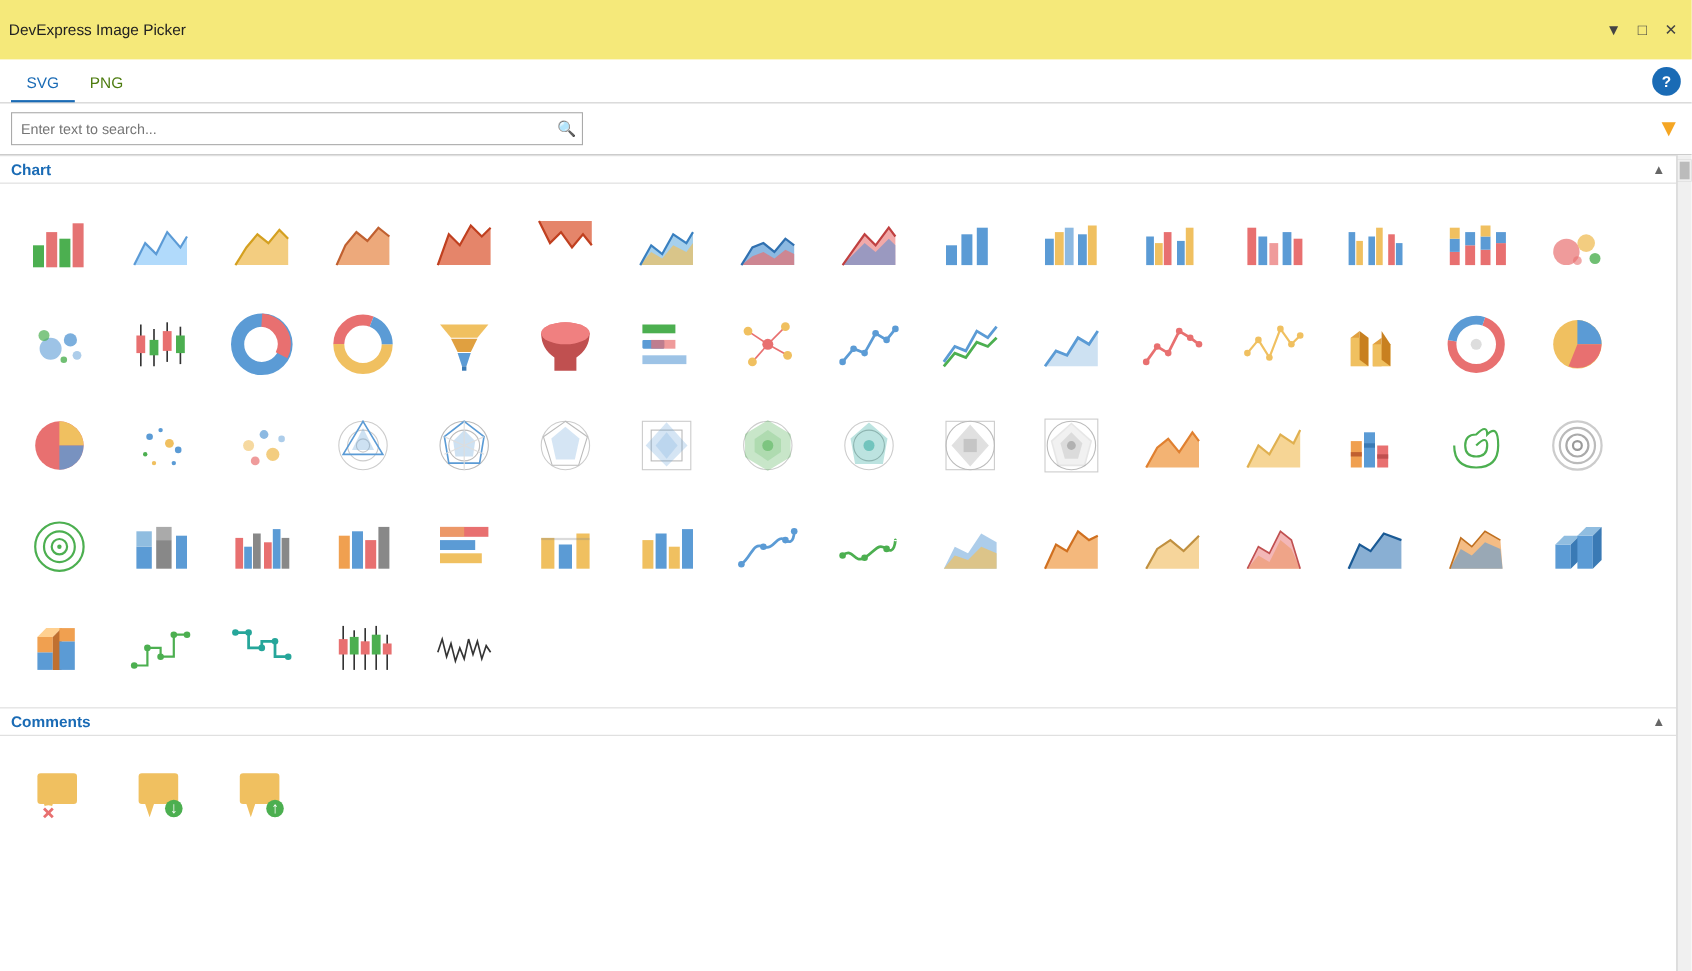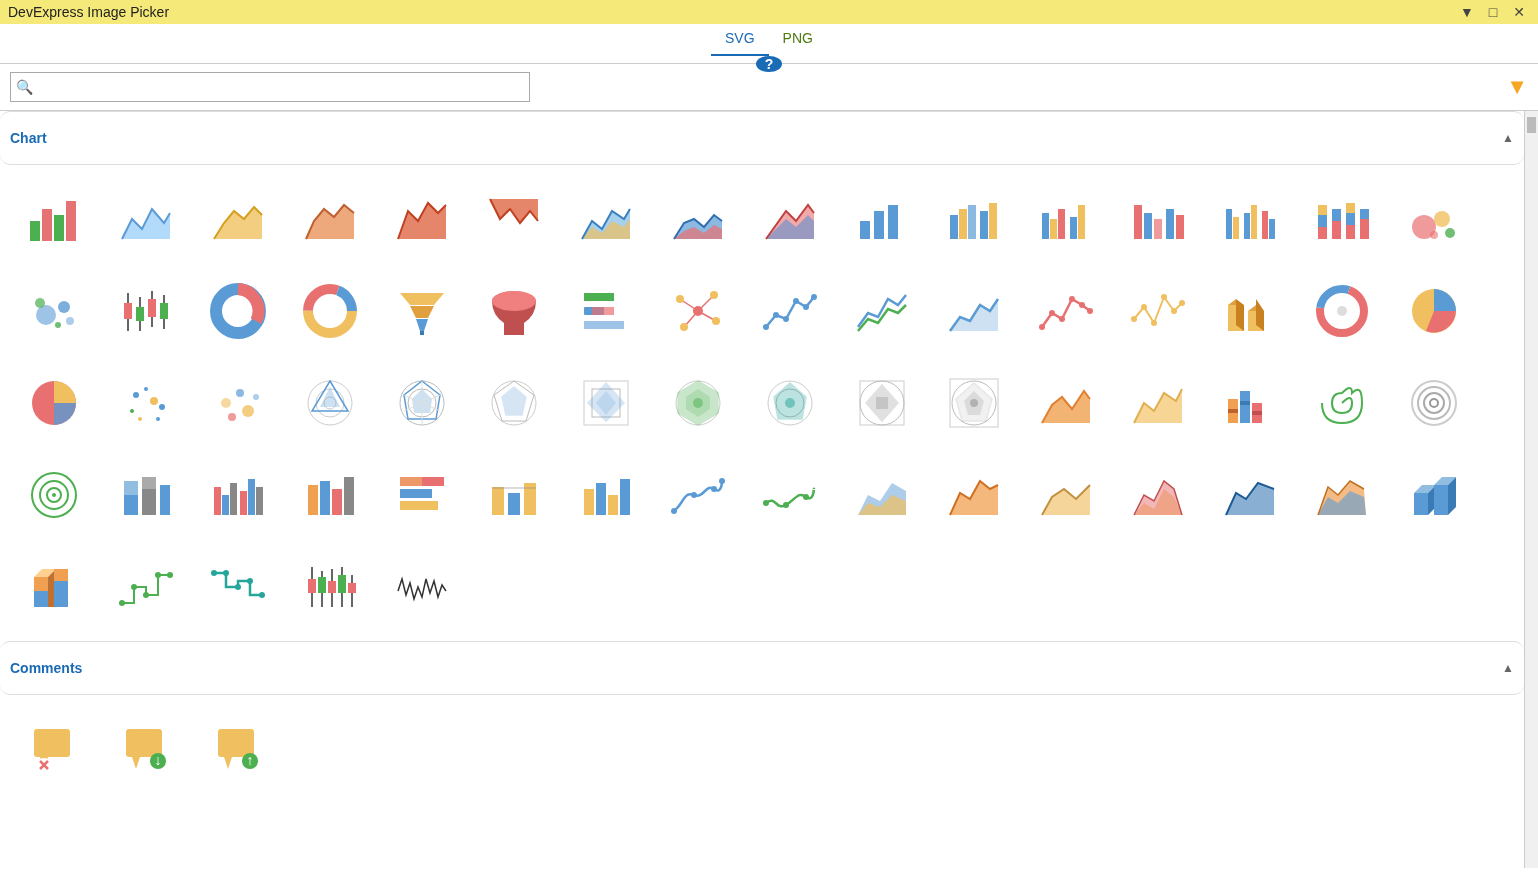--- a/index.html
+++ b/index.html
@@ -4,35 +4,34 @@
   <style>
     * { box-sizing: border-box; margin: 0; padding: 0; }
     body { font-family: 'Segoe UI', Arial, sans-serif; background: #fff; width: 1538px; height: 883px; overflow: hidden; }
 
     .title-bar {
       background: #f5e97a;
       display: flex;
       align-items: center;
       justify-content: space-between;
       padding: 0 8px;
-      height: 24px;
+      height: 54px;
       user-select: none;
     }
     .title-bar-left { font-size: 14px; color: #222; font-weight: 400; }
     .title-bar-right { display: flex; gap: 4px; }
     .title-btn { width: 22px; height: 22px; display: flex; align-items: center; justify-content: center; font-size: 14px; cursor: pointer; color: #444; }
 
     .tabs-bar {
       display: flex;
       align-items: center;
       justify-content: space-between;
       padding: 0 10px;
       height: 40px;
       border-bottom: 1px solid #ccc;
-      flex-direction: column;
     }
     .tabs { display: flex; gap: 0; height: 100%; align-items: flex-end; }
     .tab {
       padding: 6px 14px 8px 14px;
       font-size: 14px;
       cursor: pointer;
       color: #4d7c0f;
       border-bottom: 2px solid transparent;
       height: 100%;
       display: flex; align-items: flex-end;
@@ -88,25 +87,24 @@
     }
 
     .scrollbar-custom::-webkit-scrollbar { width: 14px; }
     .scrollbar-custom::-webkit-scrollbar-track { background: #f0f0f0; }
     .scrollbar-custom::-webkit-scrollbar-thumb { background: #bbb; border: 2px solid #f0f0f0; }
 
     .section-header {
       display: flex;
       align-items: center;
       justify-content: space-between;
-      padding: 18px 10px;
+      padding: 4px 10px;
       border-bottom: 1px solid #ddd;
       border-top: 1px solid #ddd;
       background: #fff;
-      border-radius: 10px;
     }
     .section-title {
       font-size: 14px;
       font-weight: 600;
       color: #1a6bb5;
     }
     .section-collapse {
       font-size: 12px; color: #666; cursor: pointer;
     }
 
@@ -148,20 +146,21 @@
 <div class="tabs-bar">
   <div class="tabs">
     <div class="tab active">SVG</div>
     <div class="tab">PNG</div>
   </div>
   <div class="help-btn">?</div>
 </div>
 
 <div class="search-bar">
   <div class="search-input-wrap">
+    <input class="search-input" type="text" placeholder="Enter text to search..." style="">
     <div class="search-icon-btn">🔍</div>
   </div>
   <div class="filter-icon">▼</div>
 </div>
 
 <div class="content-area">
   <div class="main-scroll scrollbar-custom">
 
     <div class="section-header">
       <span class="section-title">Chart</span>

